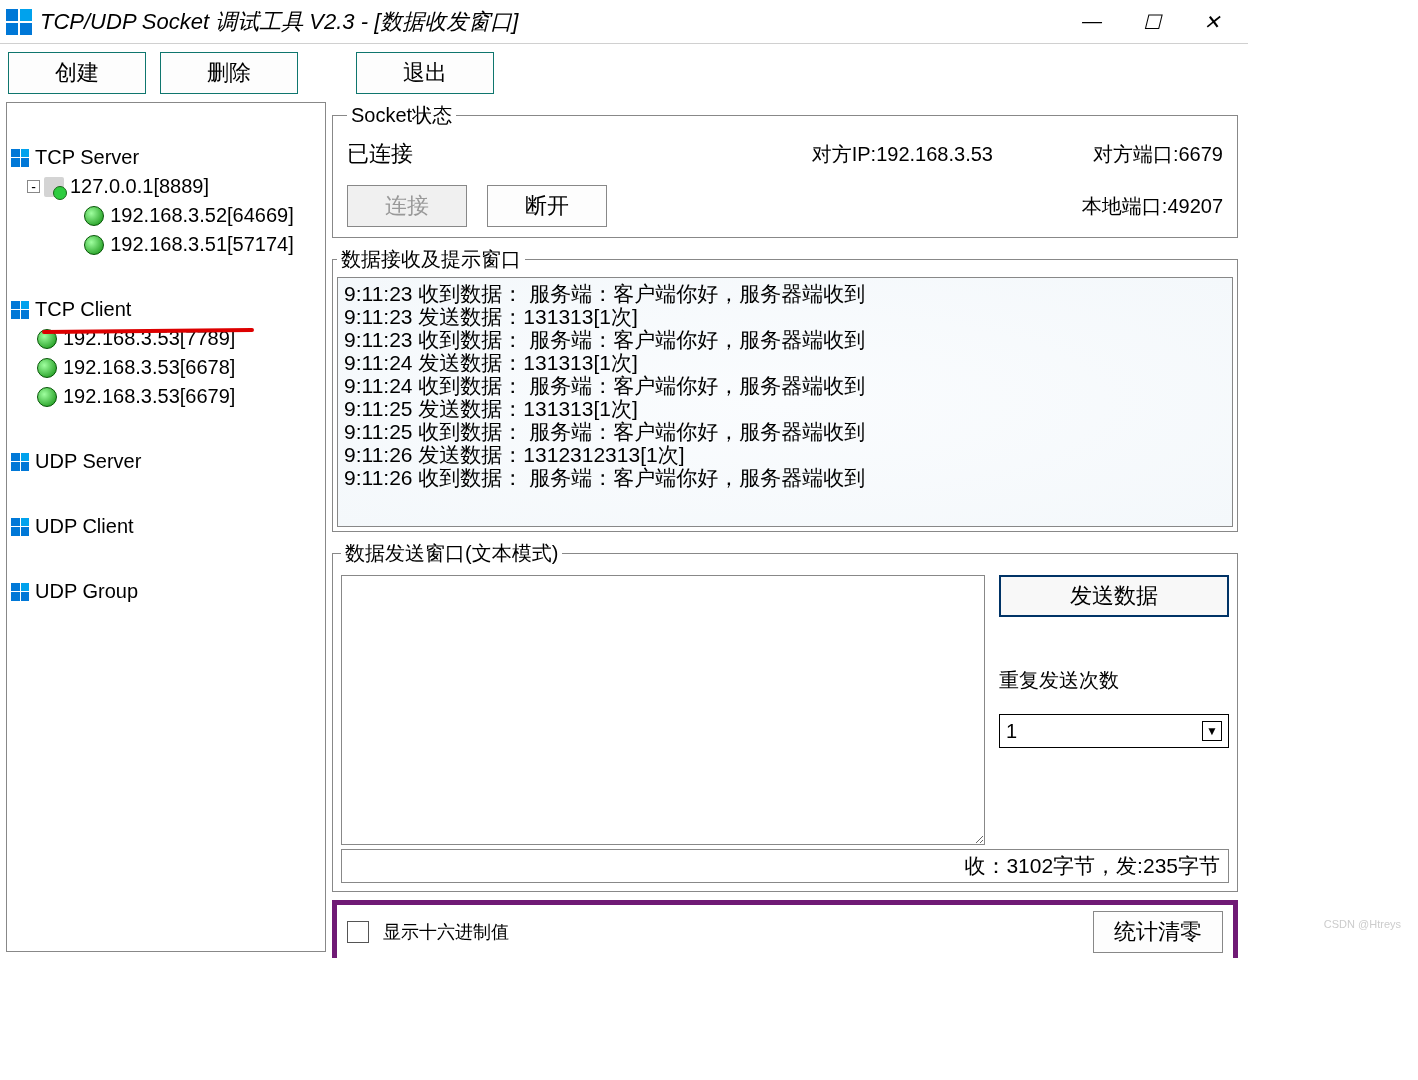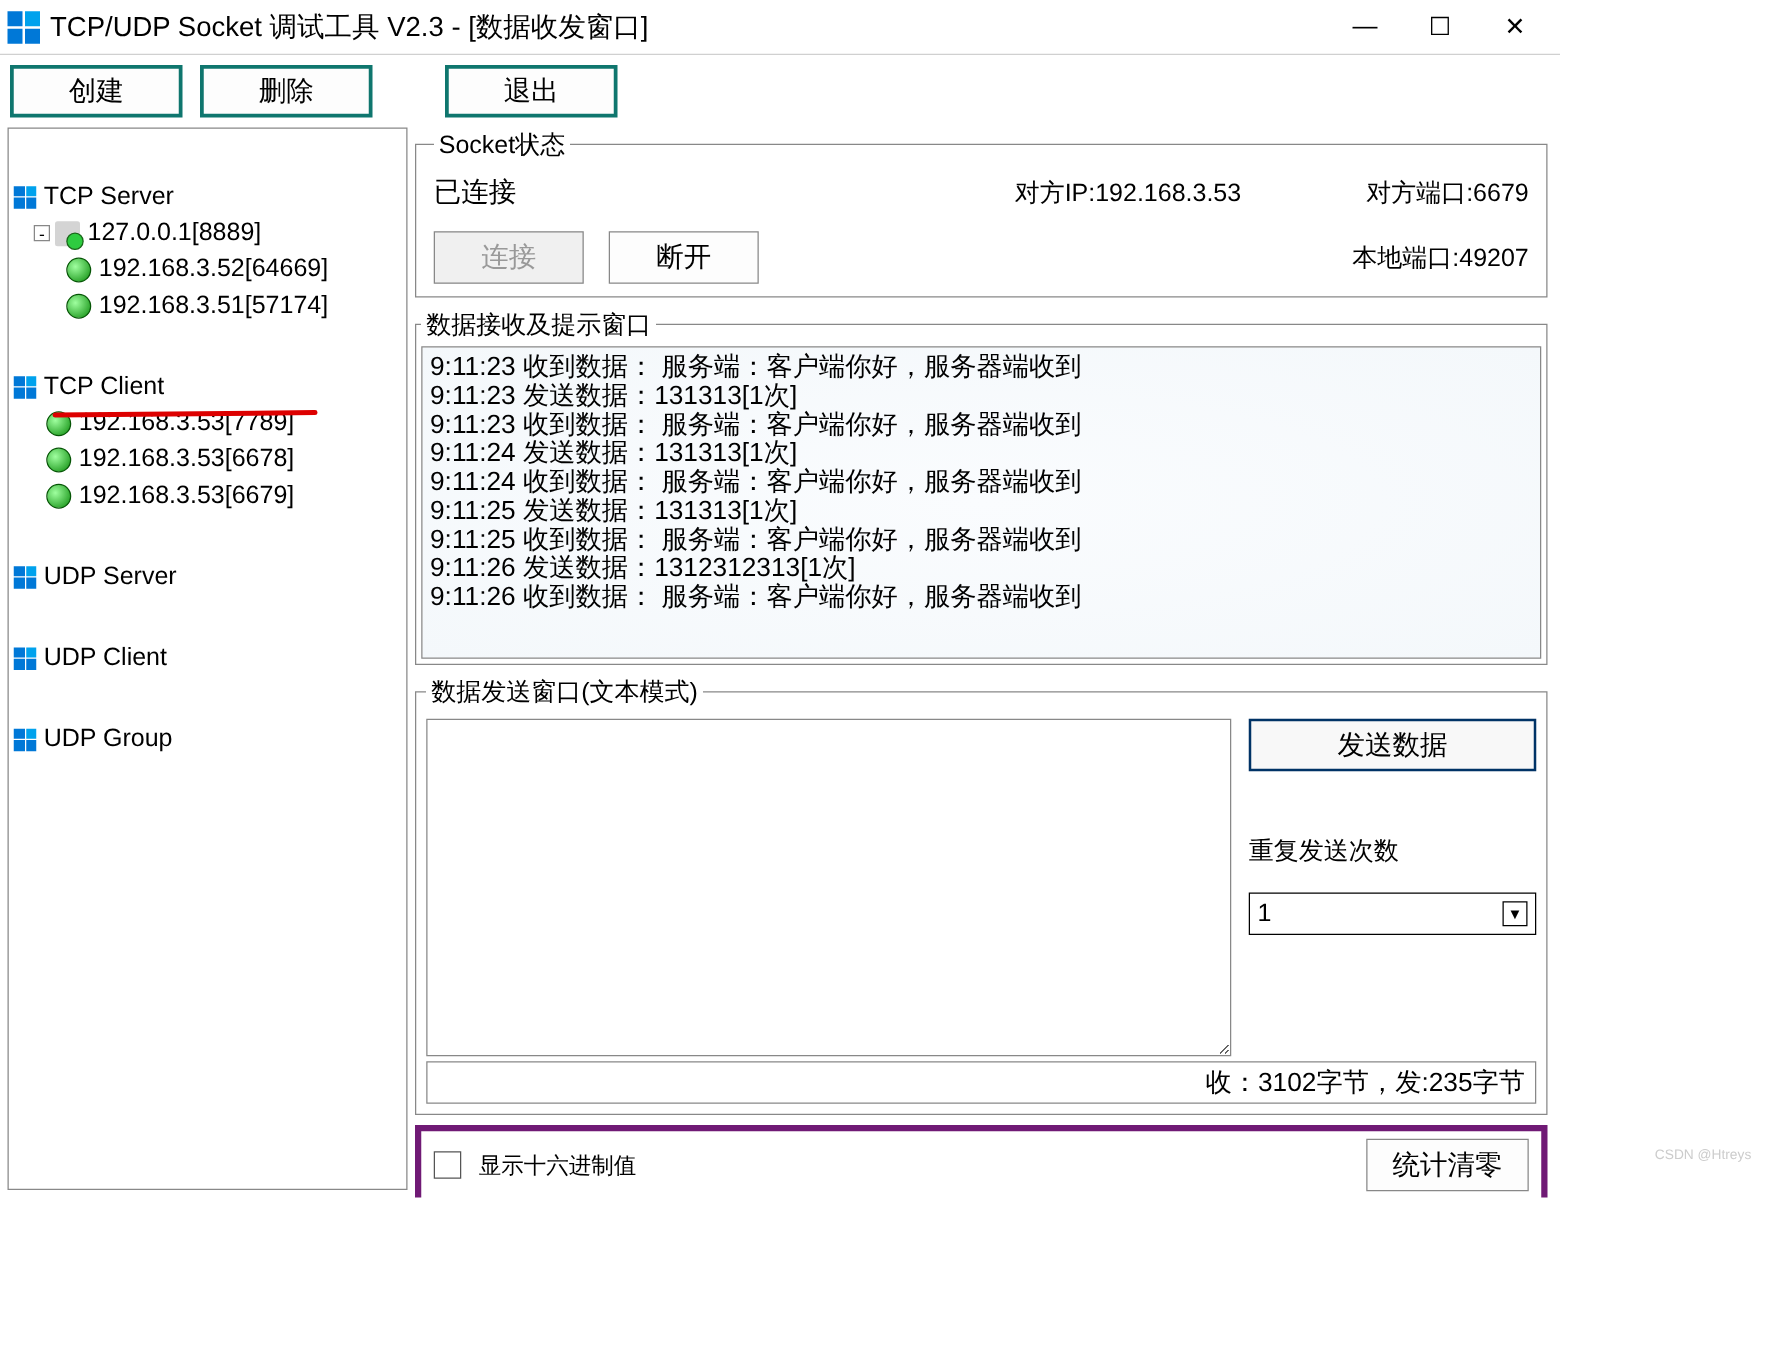--- a/index.html
+++ b/index.html
@@ -11,29 +11,30 @@
   height: 958px;
   overflow: hidden;
   color: #000;
 }
 .titlebar {
   height: 44px;
   display: flex;
   align-items: center;
   padding: 0 6px;
   border-bottom: 1px solid #d0d0d0;
+  font-style: italic;
 }
 .app-icon { width: 26px; height: 26px; display: inline-grid; grid-template-columns: 1fr 1fr; grid-template-rows: 1fr 1fr; gap: 2px; margin-right: 8px; }
 .app-icon div { background: #0078d7; }
 .app-icon div:nth-child(2){ background:#00a2ed; }
 .titlebar span.title { font-size: 22px; }
 .titlebar .ctrls { margin-left: auto; display:flex; }
 .titlebar .ctrl { width: 60px; height: 30px; display:flex; align-items:center; justify-content:center; font-size:20px;}
 .toolbar { height: 58px; display:flex; align-items:center; padding: 0 8px; gap: 14px; }
-.toolbar .btn { width: 138px; height: 42px; border:3px solid #0f766e; background:#fdfdfd; font-size:22px; cursor:pointer;}
+.toolbar .btn { width: 138px; height: 42px; border:1px solid #0f766e; background:#fdfdfd; font-size:22px; cursor:pointer;}
 .toolbar .gap { width: 30px; }
 .main { display:flex; height: calc(958px - 44px - 58px); }
 .sidebar { width: 320px; border:1px solid #888; margin:0 6px 6px 6px; position:relative; padding-top:4px;}
 .tree-item { display:flex; align-items:center; height:29px; font-size:20px; white-space:nowrap;}
 .sq-icon { width:18px; height:18px; display:inline-grid; grid-template-columns:1fr 1fr; grid-template-rows:1fr 1fr; gap:1px; margin-right:6px;}
 .sq-icon div{background:#0078d7;}
 .sq-icon div:nth-child(2){background:#00a2ed;}
 .srv-icon { width:20px; height:20px; background:#d4d4d4; border-radius:2px; position:relative; margin-right:6px;}
 .srv-icon::after{content:'';position:absolute;right:-3px;bottom:-3px;width:12px;height:12px;border-radius:50%;background:#2ecc40;border:1px solid #196619;}
 .green-dot{width:20px;height:20px;border-radius:50%;background:radial-gradient(circle at 35% 35%,#9fff9f,#0a8a0a);border:1px solid #055505;margin-right:6px;flex-shrink:0;}
@@ -55,21 +56,21 @@
 .combo .arrow{margin-left:auto;border:1px solid #000;width:20px;height:20px;display:flex;align-items:center;justify-content:center;font-size:12px;}
 .statline{text-align:right;border:1px solid #888;padding:2px 8px;font-size:21px;margin-top:4px;}
 .bottomrow{display:flex;align-items:center;gap:14px;padding:6px 10px;border:5px solid #701a75;}
 .chk{width:22px;height:22px;border:1px solid #555;background:#fff;}
 .watermark{position:fixed;right:17px;bottom:150px;font-size:11px;color:#ccc;}
 fieldset.recv{padding:4px;}
 fieldset.send{padding:8px;}
 .pad4{padding-left:4px;margin-top:36px;}
 .pad20{padding-left:20px;}
 .pad30{padding-left:30px;}
-.pad46{padding-left:46px;}
+.pad46{padding-left:46px;justify-content:center;}
 .spacer{flex:1;}
 </style>
 </head>
 <body>
 
 <div class="titlebar">
   <span class="app-icon">
       <div></div>
       <div></div>
       <div></div>

